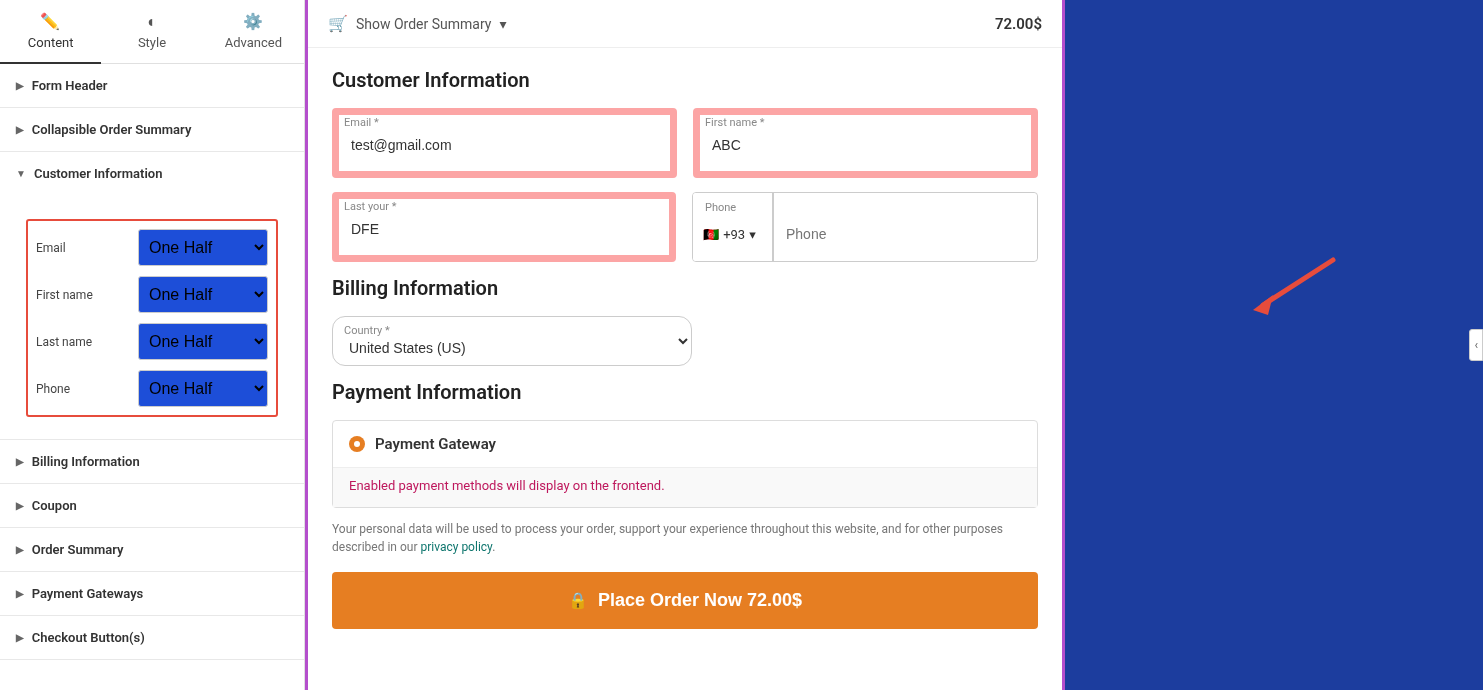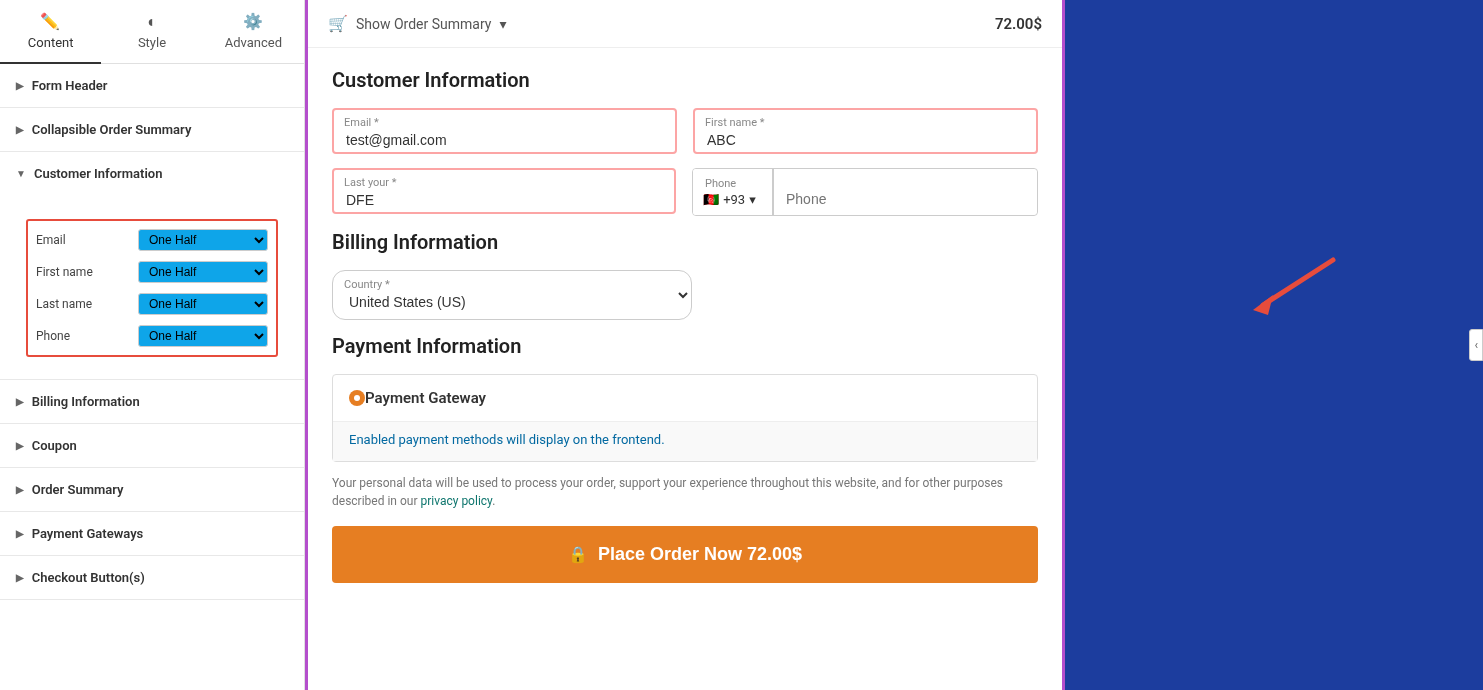--- a/index.html
+++ b/index.html
@@ -86,25 +86,25 @@
     .field-row:last-child { margin-bottom: 0; }
 
     .field-label {
       font-size: 12px;
       color: #444;
       min-width: 70px;
     }
 
     .field-select {
       width: 130px;
-      padding: 2px 6px;
-      font-size: 12px;
+      padding: 8px 6px;
+      font-size: 16px;
       border: 1px solid #ccc;
       border-radius: 3px;
-      background: #0ea5e9;
+      background: #1d4ed8;
       cursor: pointer;
       appearance: auto;
     }
 
     
     .right-panel {
       flex: 1;
       display: flex;
       background: #1c3d9e;
       position: relative;
@@ -166,22 +166,22 @@
     .form-group label {
       position: absolute;
       top: 8px;
       left: 12px;
       font-size: 11px;
       color: #888;
     }
 
     .form-group input {
       width: 100%;
-      padding: 22px 12px 4px 12px;
-      border: 2px solid #fca5a5;
+      padding: 22px 12px 18px 12px;
+      border: 7px solid #fca5a5;
       border-radius: 4px;
       font-size: 14px;
       color: #333;
       outline: none;
     }
 
     .phone-group {
       display: flex;
       align-items: stretch;
       border: 1px solid #ccc;
@@ -241,20 +241,21 @@
 
     .payment-gateway-box {
       border: 1px solid #ddd;
       border-radius: 4px;
       margin-bottom: 12px;
     }
 
     .payment-gateway-header {
       display: flex;
       align-items: center;
+      gap: 10px;
       padding: 14px 16px;
     }
 
     .radio-orange {
       width: 16px;
       height: 16px;
       border-radius: 50%;
       background: #e67e22;
       display: flex;
       align-items: center;
@@ -273,21 +274,21 @@
     .payment-gateway-label {
       font-size: 15px;
       font-weight: 600;
       color: #333;
     }
 
     .payment-gateway-body {
       padding: 10px 16px 14px 16px;
       background: #f9f9f9;
       border-top: 1px solid #eee;
-      color: #0369a1;
+      color: #be185d;
       font-size: 13px;
     }
 
     .privacy-note {
       font-size: 12px;
       color: #777;
       line-height: 1.5;
       margin-bottom: 16px;
     }
 

